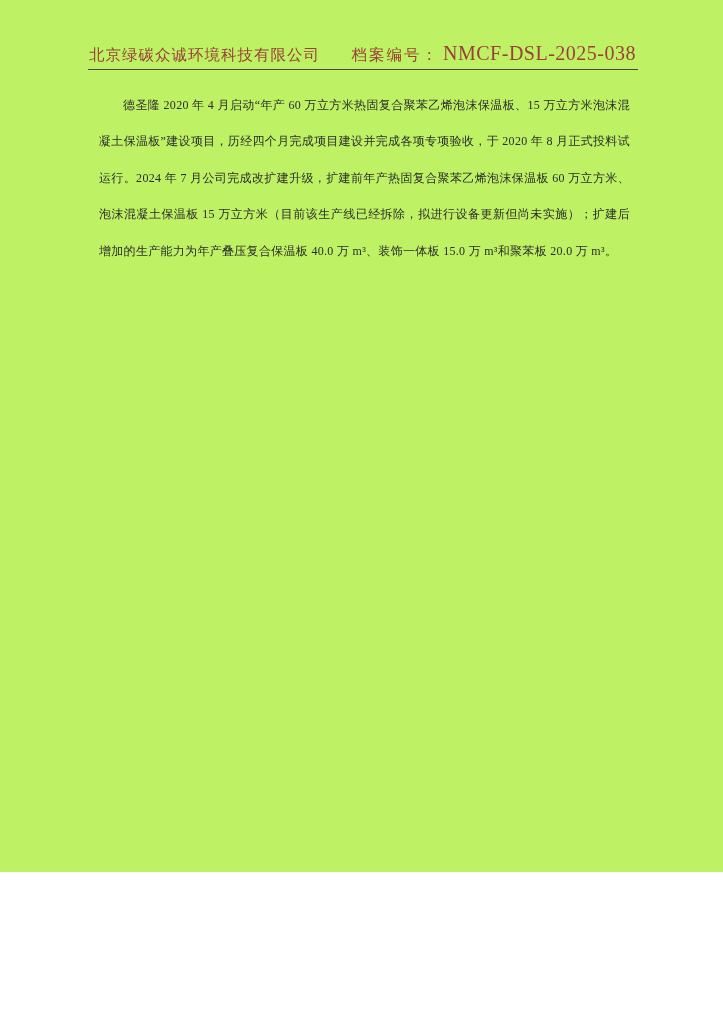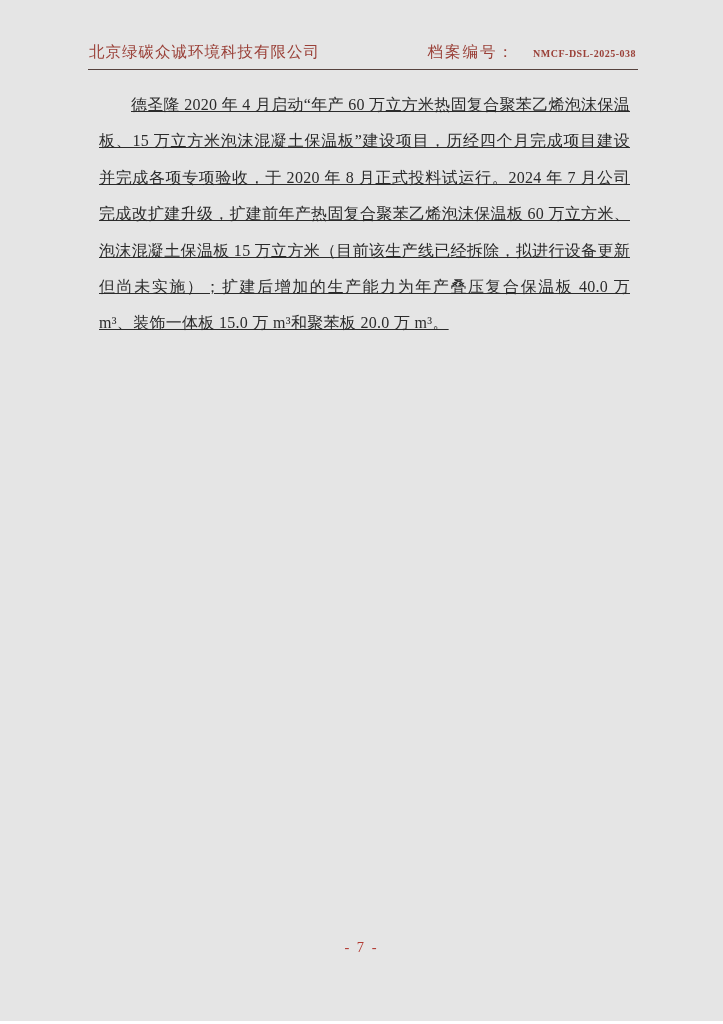--- a/index.html
+++ b/index.html
@@ -3,22 +3,22 @@
 <meta charset="utf-8">
 <style>
   html, body {
     margin: 0;
     padding: 0;
     background: #ffffff;
   }
   .page {
     position: relative;
     width: 723px;
-    height: 1021px;
-    background: #e5e5e5;
+    height: 872px;
+    background: #bef264;
     overflow: hidden;
     font-family: "Liberation Serif", "DejaVu Serif", serif;
   }
   
   .doc-header {
     position: absolute;
     left: 89px;
     right: 87px;
     top: 42px;
     display: flex;
@@ -27,48 +27,46 @@
     color: var(--header-color, #9a4038);
     font-size: 15.5px;
     letter-spacing: 1px;
     white-space: nowrap;
   }
   .archive {
     display: inline-flex;
     align-items: baseline;
   }
   .archive .label {
-    margin-right: 18px;
+    margin-right: 4px;
     letter-spacing: 2px;
   }
   .archive .number {
     letter-spacing: 0.5px;
-    font-size: 10px;
-    font-weight: bold;
+    font-size: 20px;
   }
   .header-rule {
     position: absolute;
     left: 88px;
     right: 85px;
     top: 69px;
     height: 0;
     border-top: 1.6px solid var(--rule-color, #56423e);
   }
   
   .doc-body {
     position: absolute;
     left: 99px;
     right: 93px;
     top: 87px;
     color: var(--body-color, #2b2b2b);
-    font-size: 16px;
+    font-size: 12px;
     line-height: 36.4px;
     text-align: justify;
     letter-spacing: 0.3px;
-    text-decoration: underline;
   }
   .doc-body p {
     margin: 0;
     padding: 0;
     text-indent: 2em;
   }
   
   .doc-footer {
     position: absolute;
     left: 0;

